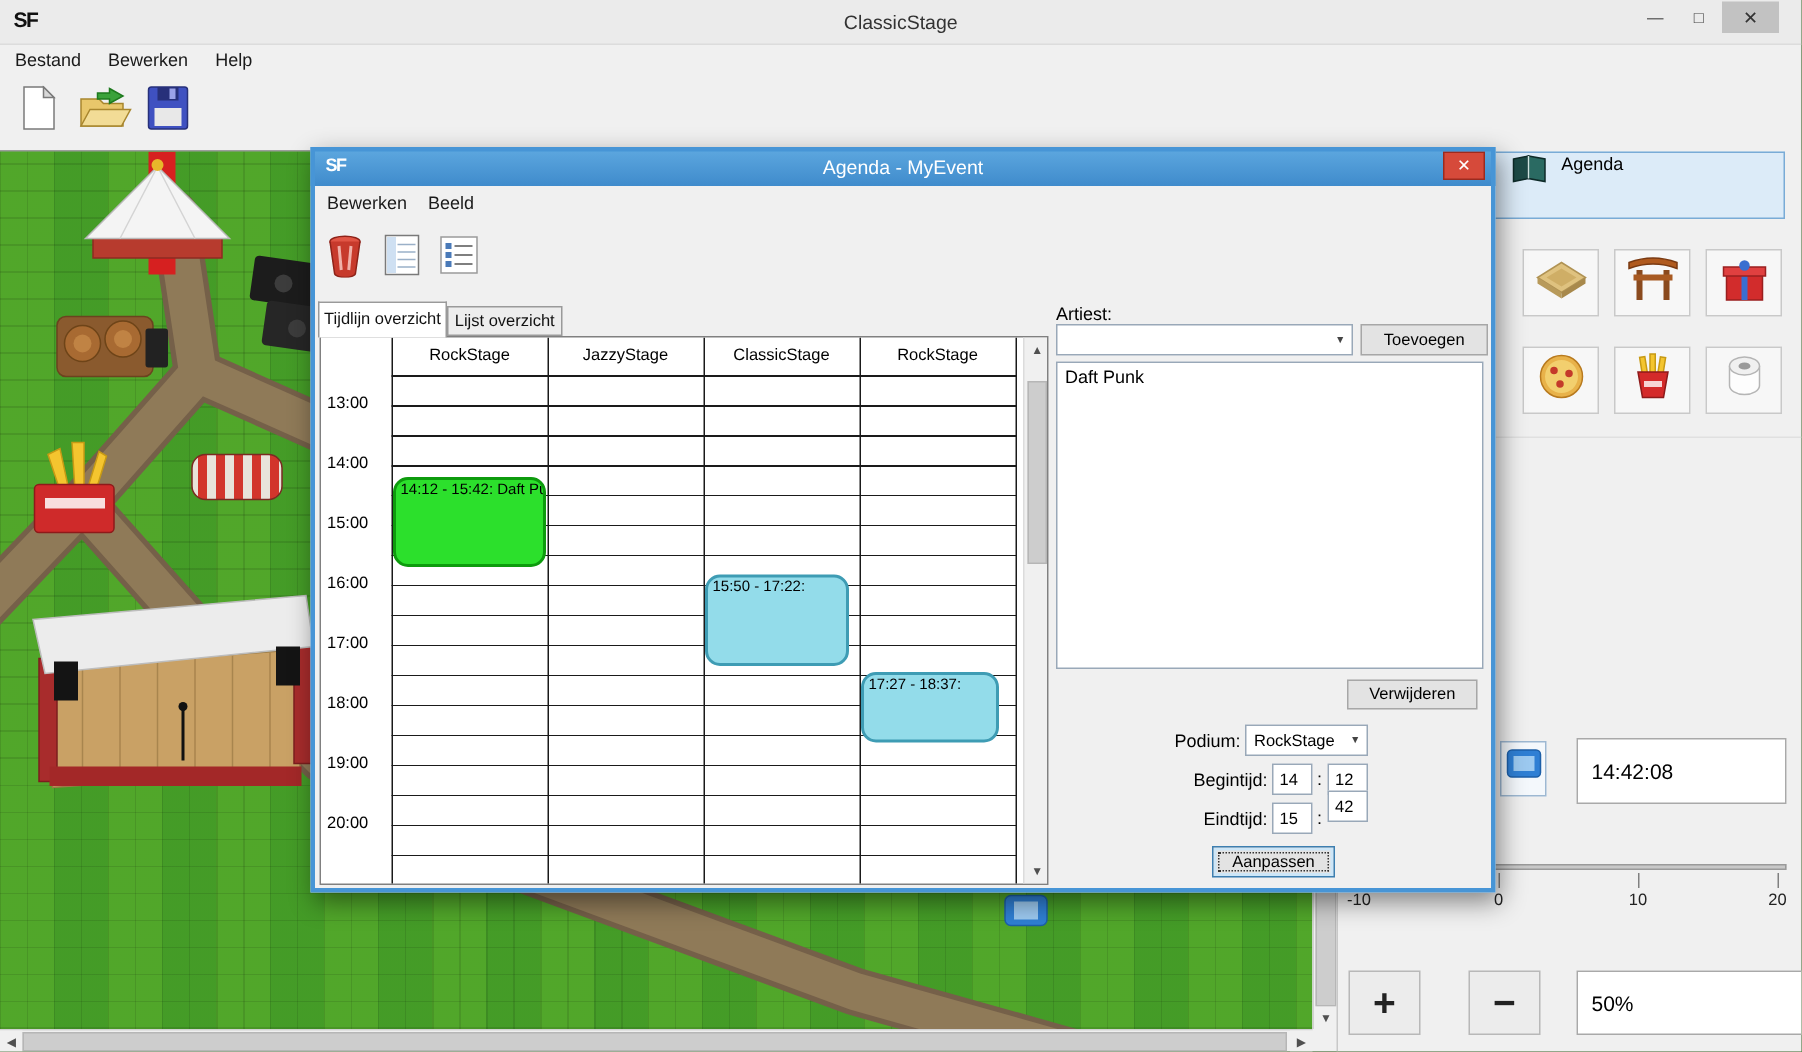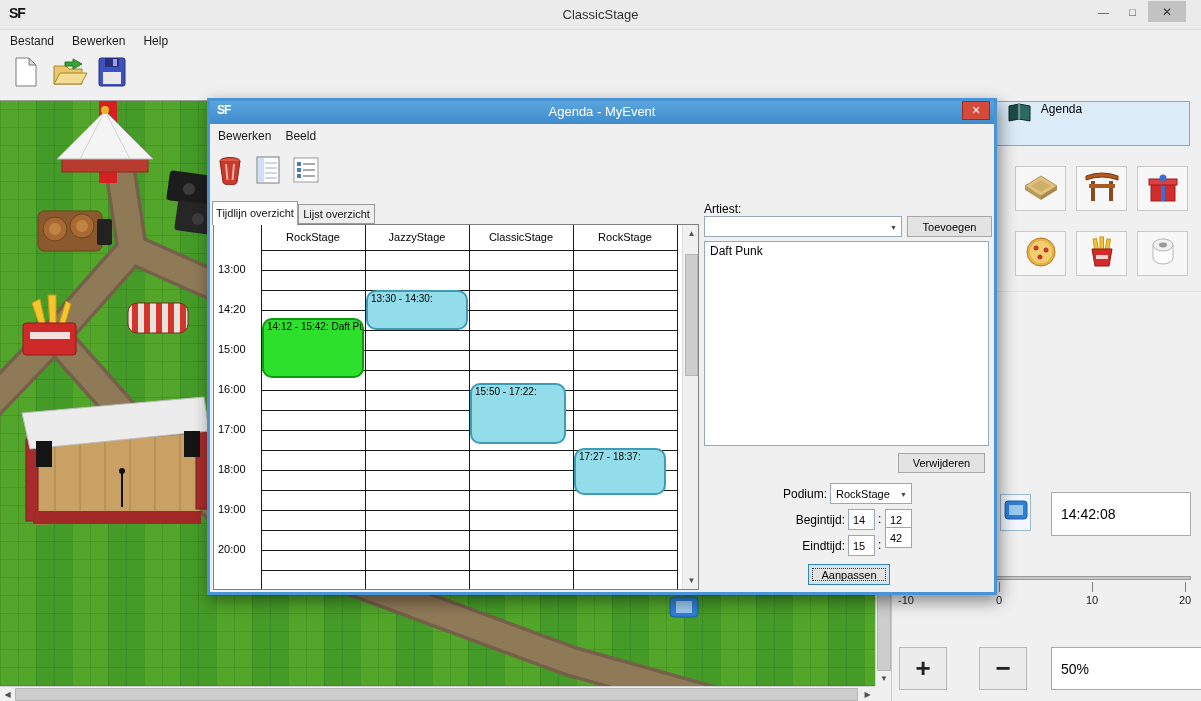--- a/index.html
+++ b/index.html
@@ -348,30 +348,29 @@
       <div class="col-head" style="left:359px;">RockStage</div>
 
       <div class="vline" style="left:47px;"></div>
       <div class="vline" style="left:151px;"></div>
       <div class="vline" style="left:255px;"></div>
       <div class="vline" style="left:359px;"></div>
       <div class="vline" style="left:463px;"></div>
       <div class="hlines"></div>
 
       <div class="time-label" style="top:38px;">13:00</div>
-      <div class="time-label" style="top:78px;">14:20</div>
+      <div class="time-label" style="top:78px;">14:00</div>
       <div class="time-label" style="top:118px;">15:00</div>
       <div class="time-label" style="top:158px;">16:00</div>
       <div class="time-label" style="top:198px;">17:00</div>
       <div class="time-label" style="top:238px;">18:00</div>
       <div class="time-label" style="top:278px;">19:00</div>
       <div class="time-label" style="top:318px;">20:00</div>
 
       <div class="event" style="left: 48px; top: 93px; width: 102px; height: 60px; background-color: rgb(44, 224, 44); border-color: rgb(13, 155, 13);"><span>14:12 - 15:42: Daft Punk</span></div>
-      <div class="event" style="left: 152px; top: 65px; width: 102px; height: 40px; background-color: rgb(147, 220, 234); border-color: rgb(62, 156, 180);"><span>13:30 - 14:30:</span></div>
       <div class="event" style="left: 256px; top: 158px; width: 96px; height: 61px; background-color: rgb(147, 220, 234); border-color: rgb(62, 156, 180);"><span>15:50 - 17:22:</span></div>
       <div class="event" style="left: 360px; top: 223px; width: 92px; height: 47px; background-color: rgb(147, 220, 234); border-color: rgb(62, 156, 180);"><span>17:27 - 18:37:</span></div>
 
       <div class="sb" style="left:468px;top:0;width:17px;height:364px;border-left:1px solid #dcdcdc;">
         <div class="sb-arrow" style="left:1px;top:1px;width:15px;height:15px;">▲</div>
         <div class="sb-thumb" style="left:2px;top:29px;width:13px;height:122px;"></div>
         <div class="sb-arrow" style="left:1px;bottom:1px;width:15px;height:15px;">▼</div>
       </div>
     </div>
 

